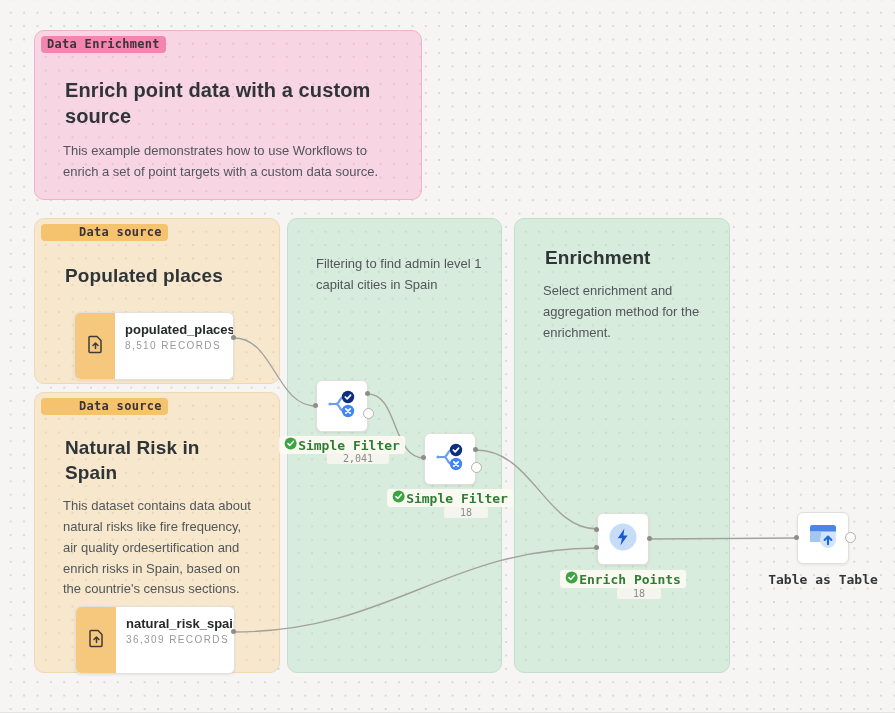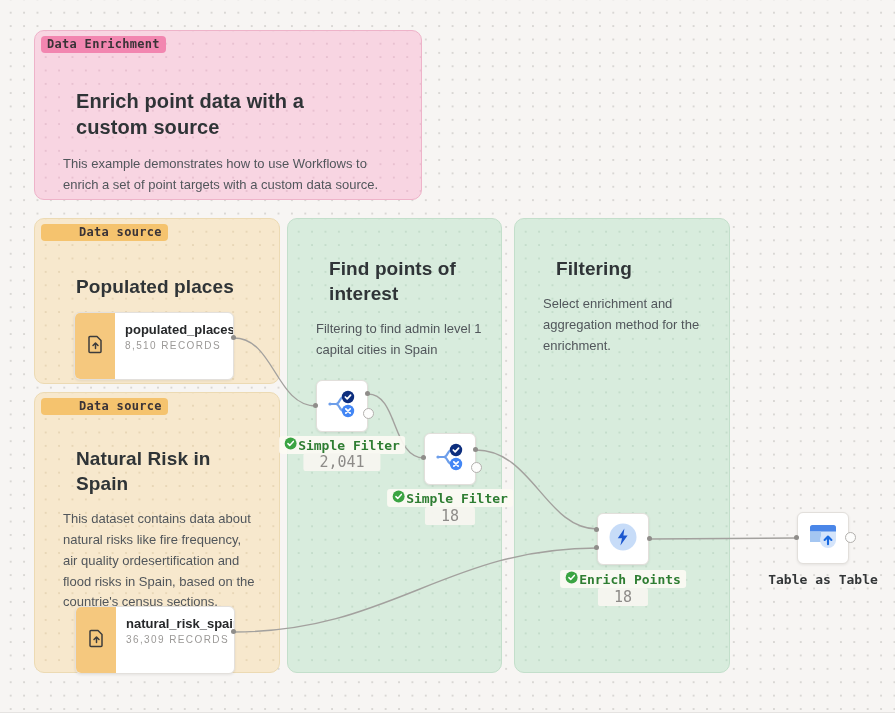--- a/index.html
+++ b/index.html
@@ -16,21 +16,21 @@
   .g-pink{left:34px;top:30px;width:388px;height:170px;background-color:#f8d5e2;border:1px solid #eeb3c9;
     background-image:radial-gradient(circle,rgba(125,55,90,.13) 1.1px,transparent 1.3px);padding:44px 28px 0;}
   .g-orange1{left:34px;top:218px;width:246px;height:166px;background-color:#f7e8cd;border:1px solid #ecdab3;
     background-image:radial-gradient(circle,rgba(130,95,30,.13) 1.1px,transparent 1.3px);padding:42px 28px 0;}
   .g-orange2{left:34px;top:392px;width:246px;height:281px;background-color:#f7e8cd;border:1px solid #ecdab3;
     background-image:radial-gradient(circle,rgba(130,95,30,.13) 1.1px,transparent 1.3px);padding:40px 28px 0;}
   .g-green1{left:287px;top:218px;width:215px;height:455px;background-color:#d8ecdd;border:1px solid #c3dfcb;
     background-image:radial-gradient(circle,rgba(35,95,55,.11) 1.1px,transparent 1.3px);padding:24px 28px 0;}
   .g-green2{left:514px;top:218px;width:216px;height:455px;background-color:#d8ecdd;border:1px solid #c3dfcb;
     background-image:radial-gradient(circle,rgba(35,95,55,.11) 1.1px,transparent 1.3px);padding:24px 28px 0;}
-  .grp h2{margin:13px;font-size:19px;font-weight:700;color:#2f3437;line-height:1.32;letter-spacing:.1px;}
+  .grp h2{margin:2px;font-size:19px;font-weight:700;color:#2f3437;line-height:1.32;letter-spacing:.1px;}
   .g-pink h2{font-size:20px;}
   .grp p{margin:11px 0 0;font-size:13px;color:#51565b;line-height:1.6;}
   .badge{position:absolute;top:5px;left:6px;padding:1px 6px 2px;border-radius:4px;
     font-family:"DejaVu Sans Mono",monospace;font-size:12px;font-weight:600;color:#3a3337;letter-spacing:.3px;white-space:nowrap;}
   .badge-pink{background:#f286b0;}
   .badge-amber{background:#f5c36e;padding-left:38px;}
   
   .edges{position:absolute;left:0;top:0;pointer-events:none;}
   .edges path{stroke:#a3a19e;stroke-width:1.4;fill:none;pointer-events:stroke;}
   
@@ -45,21 +45,21 @@
     box-shadow:0 1px 3px rgba(0,0,0,.08);box-sizing:border-box;display:flex;align-items:center;justify-content:center;}
   
   .port{position:absolute;width:5px;height:5px;border-radius:50%;background:#8f8d8a;}
   .port-open{position:absolute;width:11px;height:11px;border-radius:50%;background:#fdfdfc;border:1.6px solid #b3b1ae;box-sizing:border-box;}
   
   .nlabel{position:absolute;transform:translateX(-50%);display:flex;align-items:center;gap:1px;
     background:rgba(252,250,243,.92);padding:1px 5px;border-radius:3px;white-space:nowrap;
     font-family:"DejaVu Sans Mono",monospace;font-size:13px;font-weight:600;color:#2e7d32;}
   .nlabel.dark{color:#333638;background:transparent;}
   .ncount{position:absolute;transform:translateX(-50%);background:rgba(247,245,239,.95);padding:0 16px;border-radius:2px;
-    font-family:"DejaVu Sans Mono",monospace;font-size:15px;color:#8d8b88;white-space:nowrap;}
+    font-family:"DejaVu Sans Mono",monospace;font-size:10px;color:#8d8b88;white-space:nowrap;margin-left:16px;}
   .bottom-edge{position:absolute;left:0;bottom:0;width:100%;height:1px;background:rgba(0,0,0,.07);}
 </style>
 </head>
 <body>
 
 <div class="canvas">
 
   <div class="grp g-pink">
     <span class="badge badge-pink">Data Enrichment</span>
     <h2>Enrich point data with a custom source</h2>
@@ -67,30 +67,29 @@
   </div>
 
   <div class="grp g-orange1">
     <span class="badge badge-amber">Data source</span>
     <h2>Populated places</h2>
   </div>
 
   <div class="grp g-orange2">
     <span class="badge badge-amber">Data source</span>
     <h2>Natural Risk in Spain</h2>
-    <p style="width:192px">This dataset contains data about natural risks like fire frequency, air quality ordesertification and flood risks in Spain, based on the countrie's census sections.</p>
+    <p style="width:192px">This dataset contains data about natural risks like fire frequency, air quality ordesertification and enrich risks in Spain, based on the countrie's census sections.</p>
   </div>
 
   <div class="grp g-green1">
-    <h2 style="width:162px">Find points of interest</h2>
     <p style="width:172px">Filtering to find admin level 1 capital cities in Spain</p>
   </div>
 
   <div class="grp g-green2">
-    <h2>Filtering</h2>
+    <h2>Enrichment</h2>
     <p style="width:162px">Select enrichment and aggregation method for the enrichment.</p>
   </div>
 
   <svg class="edges" width="895" height="713">
     <path d="M234,338 C274,338 276,406 316,406"></path>
     <path d="M368,394 C398,394 392,458 424,458"></path>
     <path d="M476,450 C532,450 546,529 597,529"></path>
     <path d="M234,632 C390,632 446,548 597,548"></path>
     <path d="M650,539 L797,538"></path>
   </svg>

